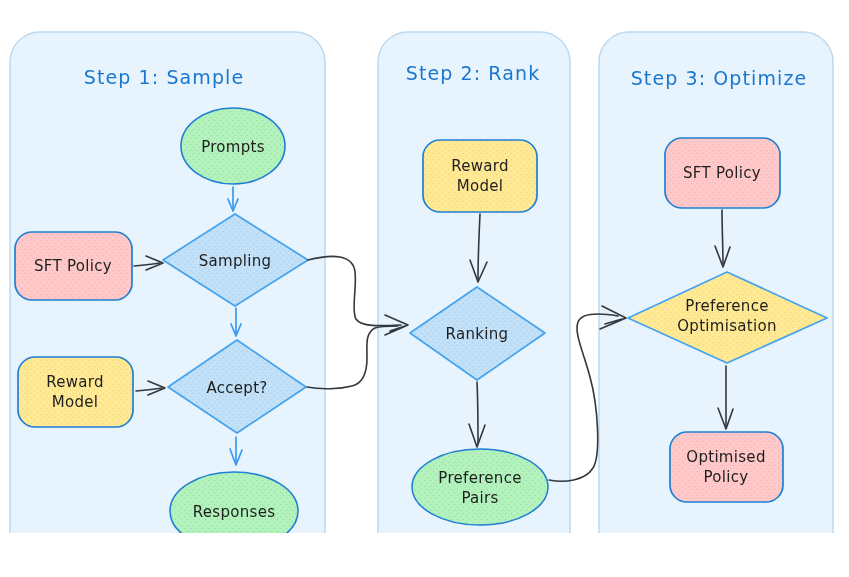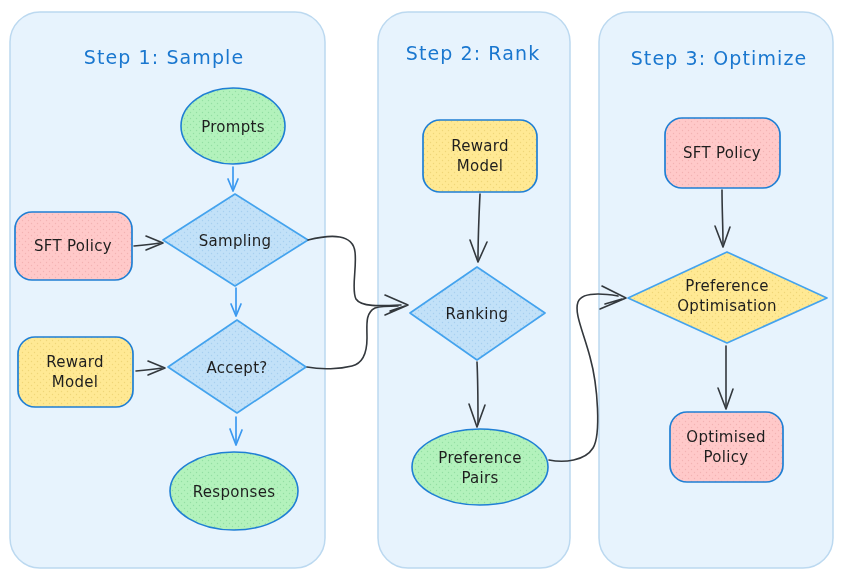--- a/index.html
+++ b/index.html
@@ -1,16 +1,16 @@
 <!DOCTYPE html>
 <html><head>
 <meta charset="utf-8">
 <style>
   html,body{margin:0;padding:0;background:#ffffff;}
-  .stage{position:relative;width:849px;height:577px;background:#ffffff;overflow:hidden;}
+  .stage{position:relative;width:849px;height:513px;background:#ffffff;overflow:hidden;margin-top:20px;}
   svg{display:block;}
   svg text{font-family:"DejaVu Sans","Liberation Sans",sans-serif;fill:#1e1e1e;}
   .panel{fill:#e7f3fd;stroke:#bcd9f0;stroke-width:1.5;}
   .panel-title{font-size:19px;fill:#1a77cf;letter-spacing:1.1px;font-weight:500;}
   .node-label{font-size:15px;letter-spacing:.3px;}
   .rect-node{stroke:#1f7fd4;stroke-width:1.7;}
   .ellipse-node{stroke:#1f7fd4;stroke-width:1.6;}
   .diamond-node{stroke:#44a3ee;stroke-width:1.7;stroke-linejoin:round;}
   .arrow-black{stroke:#33383d;stroke-width:1.6;fill:none;stroke-linecap:round;stroke-linejoin:round;}
   .arrow-blue{stroke:#3b99f0;stroke-width:1.7;fill:none;stroke-linecap:round;stroke-linejoin:round;}

